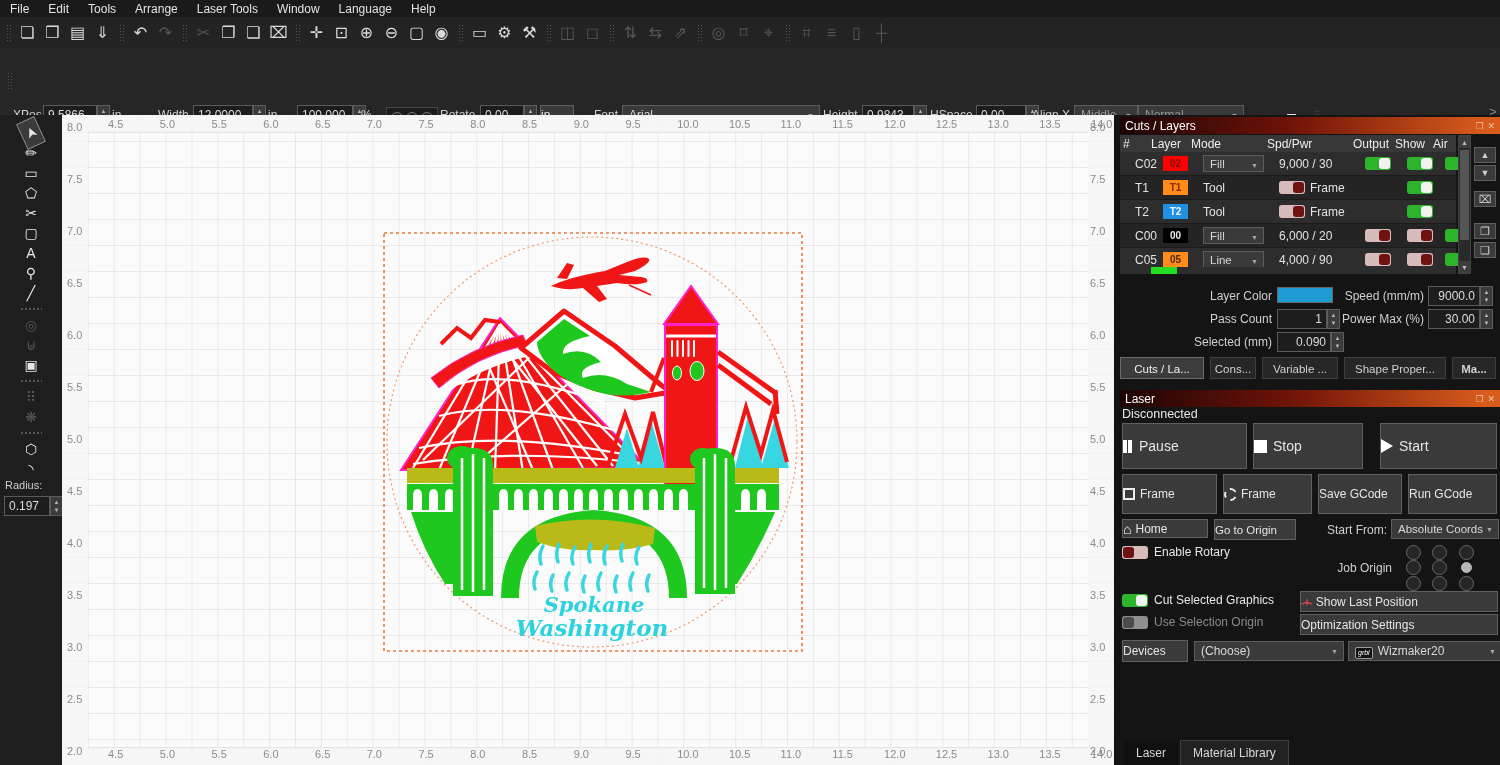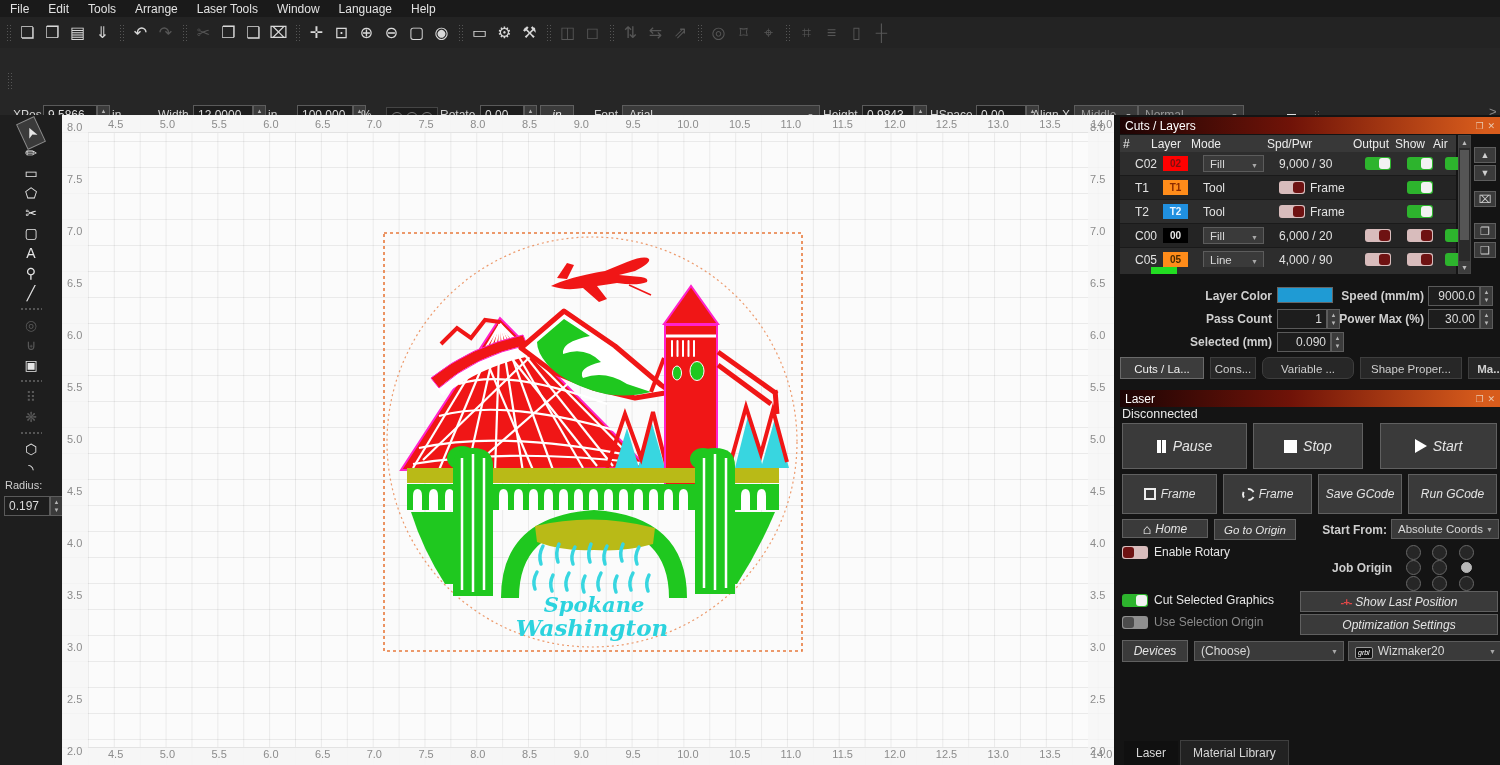--- a/index.html
+++ b/index.html
@@ -15,21 +15,21 @@
   .propsbar{position:absolute;left:0;top:48px;right:0;height:67px;background:#262626;border-bottom:1px solid #0c0c0c;}
   .plabel{position:absolute;height:20px;line-height:20px;color:#cfcfcf;white-space:nowrap;}
   .field{position:absolute;display:flex;height:20px;}
   .inp{background:#1d1d1d;border:1px solid #5a5a5a;color:#dcdcdc;height:18px;line-height:18px;padding:0 4px;font-size:12px;white-space:nowrap;}
   .spin{width:13px;height:20px;box-sizing:border-box;background:#3b3b3b;border:1px solid #5d5d5d;display:flex;flex-direction:column;justify-content:space-evenly;align-items:center;color:#b5b5b5;}
   .spin::before{content:"▲";font-size:6px;line-height:6px;}
   .spin::after{content:"▼";font-size:6px;line-height:6px;}
   .select{background:#3a3a3a;border:1px solid #5c5c5c;height:18px;line-height:18px;padding:0 18px 0 6px;position:relative;white-space:nowrap;color:#d8d8d8;}
   .select::after{content:"▼";font-size:7px;position:absolute;right:5px;top:1px;color:#a8a8a8;}
   .select.dim{color:#979797;}
-  .btn{background:#3a3a3a;border:1px solid #606060;color:#e4e4e4;display:flex;align-items:center;justify-content:center;box-sizing:border-box;font-style:italic;}
+  .btn{background:#3a3a3a;border:1px solid #606060;color:#e4e4e4;display:flex;align-items:center;box-sizing:border-box;}
   .padlock{position:absolute;width:18px;height:13px;background:#8d8d8d;border-radius:2px;}
   .padlock::before{content:"";position:absolute;top:-7px;left:3px;width:8px;height:7px;border:2.5px solid #8d8d8d;border-bottom:none;border-radius:5px 5px 0 0;box-sizing:border-box;}
   .anchor9{position:absolute;width:46px;height:46px;background:#1c1c1c;border:1px solid #454545;display:grid;grid-template-columns:repeat(3,1fr);grid-template-rows:repeat(3,1fr);place-items:center;padding:2px;}
   .anchor9 i{width:10px;height:10px;border:1px solid #787878;border-radius:50%;background:transparent;}
   .anchor9 i.sel{background:#c8c8c8;border-color:#c8c8c8;}
   .mt{position:absolute;width:24px;height:12px;border-radius:6px;background:#151515;border:1px solid #555;}
   .mt::after{content:"";position:absolute;width:10px;height:10px;border-radius:50%;background:#9b9b9b;top:0;left:1px;}
   .mt.on{background:#5a5a5a;}
   .mt.on::after{left:11px;background:#ececec;}
   .icon-refresh{position:absolute;color:#e8e8e8;font-size:17px;}
@@ -76,21 +76,21 @@
   .pill.off{background:#d8bcbc;}
   .pill.off::after{content:"";position:absolute;right:1px;top:1px;width:11px;height:11px;border-radius:3px;background:#6e1212;}
   .pill.offl{background:#d8bcbc;}
   .pill.offl::after{content:"";position:absolute;left:1px;top:1px;width:11px;height:11px;border-radius:3px;background:#6e1212;}
   .pill.dis{background:#8f8f8f;}
   .pill.dis::after{content:"";position:absolute;left:1px;top:1px;width:11px;height:11px;border-radius:3px;background:#4c4c4c;}
   .sbar{position:absolute;width:13px;background:#2a2a2a;border:1px solid #444;box-sizing:border-box;}
   .sbar .ar{position:absolute;left:0;right:0;height:12px;background:#3d3d3d;color:#bbb;font-size:7px;display:flex;align-items:center;justify-content:center;}
   .sbar .thumb{position:absolute;left:1px;right:1px;background:#555;}
   .sidebtn{position:absolute;width:22px;height:16px;background:#3a3a3a;border:1px solid #5e5e5e;color:#cfcfcf;display:flex;align-items:center;justify-content:center;font-size:9px;box-sizing:border-box;}
-  .slabel{position:absolute;color:#cfcfcf;height:18px;line-height:18px;text-align:right;white-space:nowrap;font-weight:bold;}
+  .slabel{position:absolute;color:#cfcfcf;height:18px;line-height:18px;text-align:right;white-space:nowrap;}
   .colorwell{position:absolute;height:16px;border:1px solid #666;box-sizing:border-box;}
   .ptab{height:22px;line-height:22px;text-align:center;background:#272727;border:1px solid #3e3e3e;color:#cfcfcf;font-size:11.5px;box-sizing:border-box;white-space:nowrap;overflow:hidden;}
   .ptab.active{background:#3c3c3c;border-color:#6a6a6a;color:#f0f0f0;}
   .tabs-row{position:absolute;display:flex;gap:6px;}
   .status{position:absolute;color:#e8e8e8;font-size:12.5px;}
   .icon-pause{display:inline-block;width:9px;height:13px;border-left:4px solid #fff;border-right:4px solid #fff;box-sizing:border-box;margin-right:7px;}
   .icon-stop{display:inline-block;width:13px;height:13px;background:#fff;margin-right:6px;}
   .icon-start{display:inline-block;width:0;height:0;border-left:12px solid #fff;border-top:7px solid transparent;border-bottom:7px solid transparent;margin-right:6px;}
   .icon-frame-sq{display:inline-block;width:12px;height:12px;border:2px dashed #ececec;margin-right:5px;box-sizing:border-box;}
   .icon-frame-ci{display:inline-block;width:13px;height:13px;border:2px dashed #ececec;border-radius:50%;margin-right:4px;box-sizing:border-box;}
@@ -660,21 +660,21 @@
       </span>
     <span class="slabel" style="left:60px;top:218px;width:98px">Selected (mm)</span>
     <span class="field" style="left:163px;top:217px">
         <span class="inp" style="width:44px;text-align:right">0.090</span>
         <span class="spin"></span>
       </span>
 
     <div class="tabs-row" style="left:6px;top:242px">
         <div class="ptab active" style="width: 84px;">Cuts / La...</div>
         <div class="ptab" style="width: 46px;">Cons...</div>
-        <div class="ptab" style="width: 92px; border-radius: 7px;">Variable ...</div>
+        <div class="ptab" style="width: 76px;">Variable ...</div>
         <div class="ptab" style="width: 102px;">Shape Proper...</div>
         <div class="ptab" style="width: 44px; font-weight: bold;">Ma...</div>
       </div>
 
     <div class="ptitle" style="left:6px;top:275px;width:380px">
       <span>Laser</span>
       <span class="sp"></span>
       <span class="ticon">❐</span>
       <span class="ticon">✕</span>
     </div>

